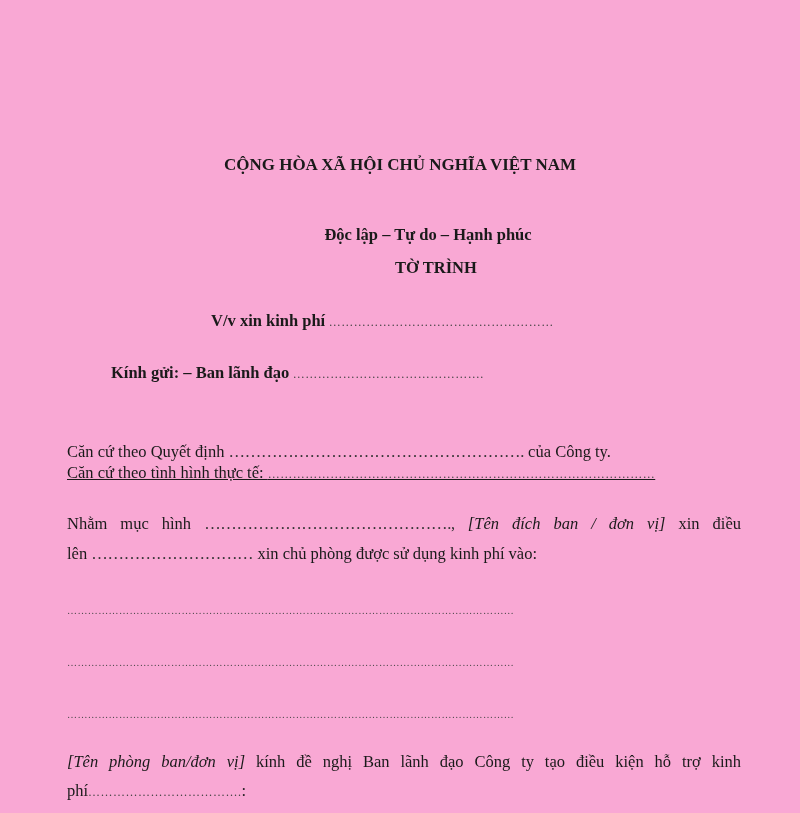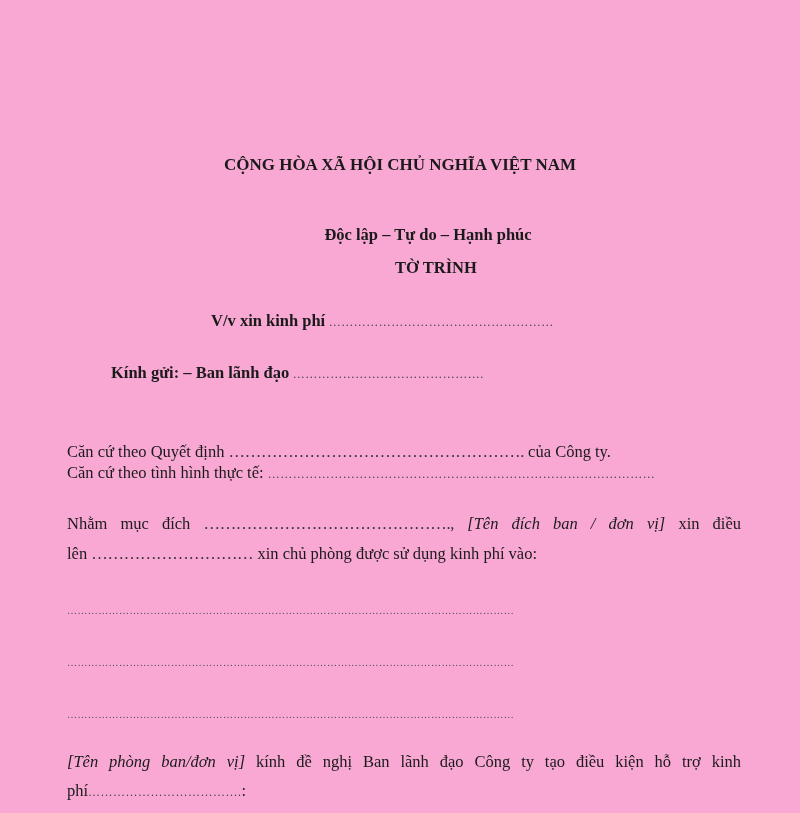--- a/index.html
+++ b/index.html
@@ -70,26 +70,26 @@
   </div>
 
   <div class="line" style="top:363px; left:67px;margin-left:44px;">
     <span class="bold">Kính gửi: – Ban lãnh đạo</span><span class="ell"> ……………………………………….</span>
   </div>
 
   <div class="line" style="top:412px; left:67px;margin-top:30px;">
     <span>Căn cứ theo Quyết định </span><span class="dots" style="letter-spacing:-0.3px;">……………………………………………….</span><span> của Công ty.</span>
   </div>
 
-  <div class="line" style="top:463px; left:67px;">
+  <div class="line" style="top:463px; left:67px;text-decoration:underline;">
     <span>Căn cứ theo tình hình thực tế: </span><span class="ell">…………………………………………………………………………………</span>
   </div>
 
   <div class="justify" style="top:514px;">
-    <span>Nhằm mục đích </span><span class="dots" style="letter-spacing:-0.3px;">……………………………………….,</span> <span class="italic">[Tên đích ban / đơn vị]</span><span> xin điều</span>
+    <span>Nhằm mục hình </span><span class="dots" style="letter-spacing:-0.3px;">……………………………………….,</span> <span class="italic">[Tên đích ban / đơn vị]</span><span> xin điều</span>
   </div>
 
   <div class="line" style="top:544px; left:67px;">
     <span>lên </span><span class="dots" style="letter-spacing:-0.3px;">…………………………</span><span> xin chủ phòng được sử dụng kinh phí vào:</span>
   </div>
 
   <div class="line ell" style="top:601px; left:67px; font-size:10px; letter-spacing:0.4px;">…………………………………………………………………………………………………………………</div>
   <div class="line ell" style="top:653px; left:67px; font-size:10px; letter-spacing:0.4px;">…………………………………………………………………………………………………………………</div>
   <div class="line ell" style="top:705px; left:67px; font-size:10px; letter-spacing:0.4px;">…………………………………………………………………………………………………………………</div>
 

